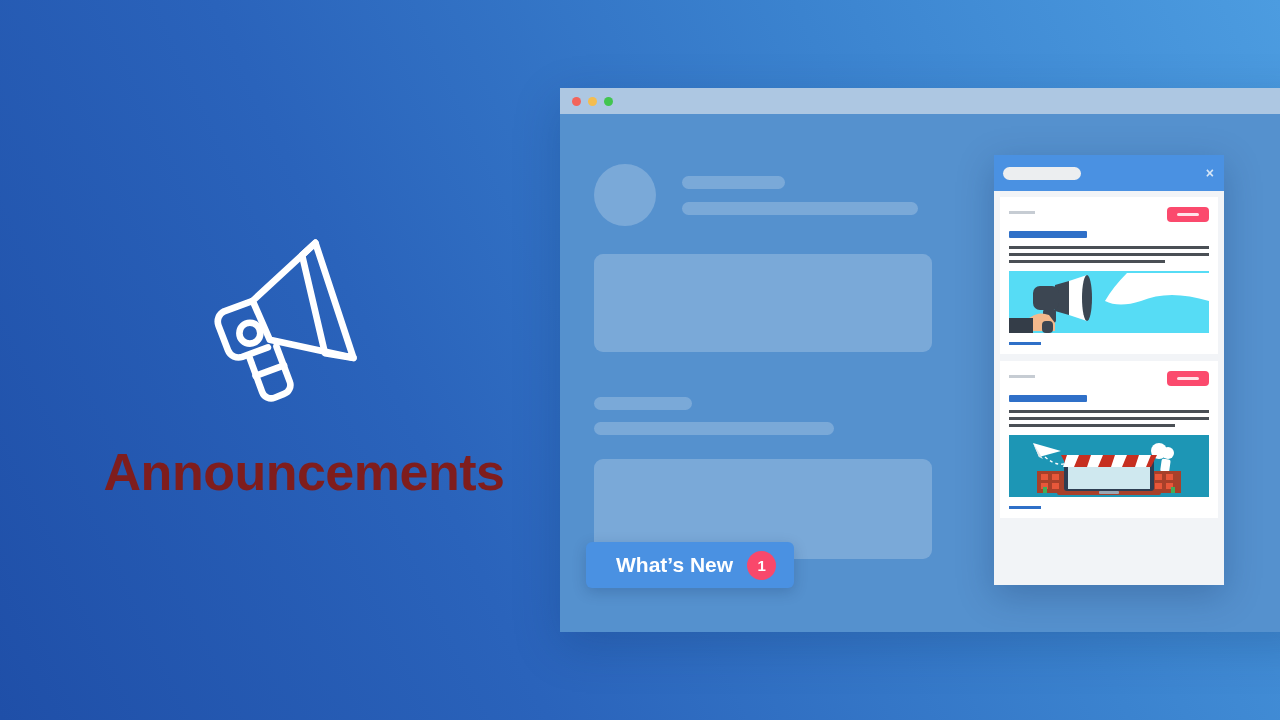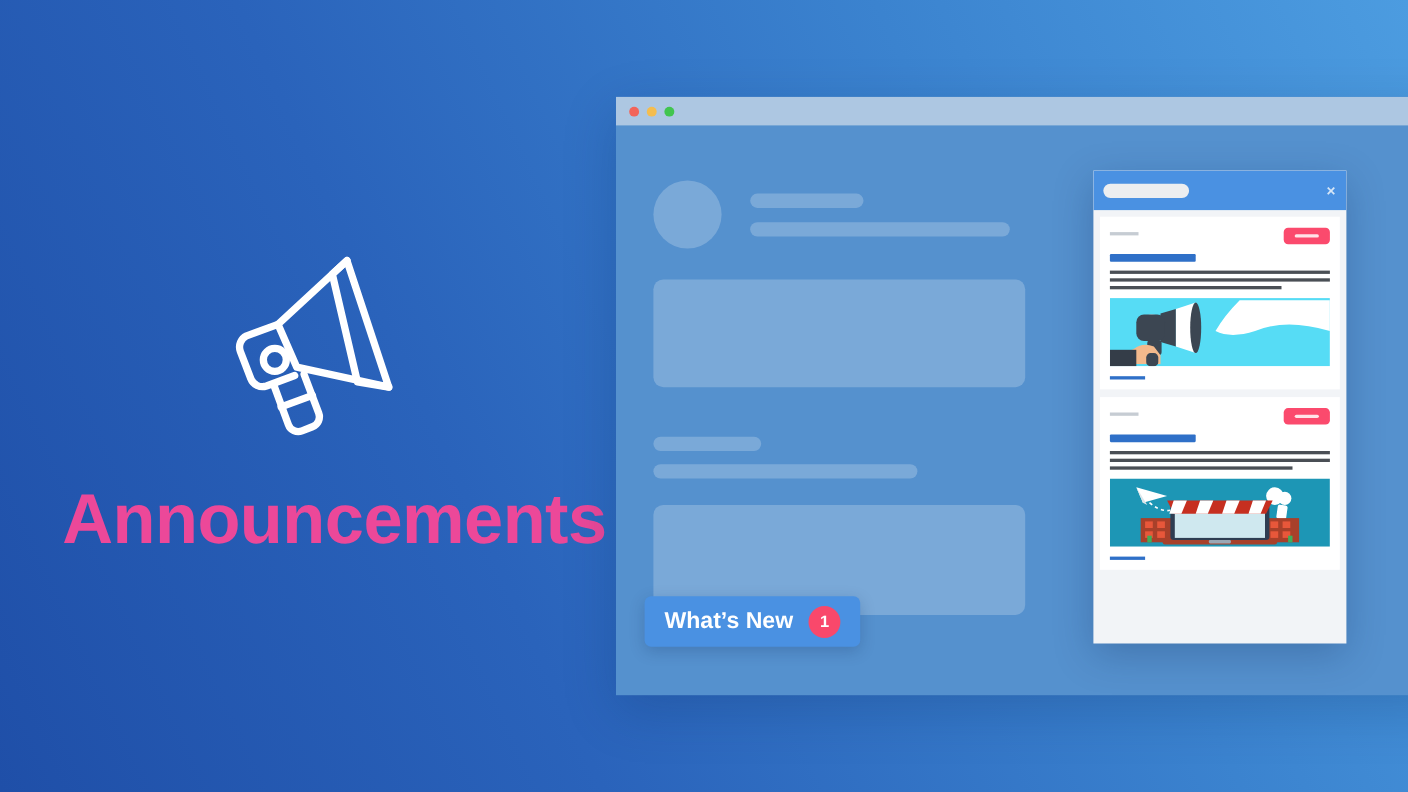--- a/index.html
+++ b/index.html
@@ -11,21 +11,21 @@
   }
 
   
   #hero {
     position:absolute; left:0; top:0; width:560px; height:720px;
     display:flex; flex-direction:column;
     align-items:center; justify-content:center;
   }
   #megaphone-icon { width:190px; height:190px; margin-bottom:34px; margin-left:10px; }
   #hero-title {
-    color:#ec4899; font-size:64px; font-weight:700;
+    color:#7f1d1d; font-size:52px; font-weight:700;
     letter-spacing:-0.5px; line-height:1;margin-left:48px;
   }
 
   
   #browser {
     position:absolute; left:560px; top:88px;
     width:760px; height:544px;
     background:#5591ce;
     box-shadow:0 14px 44px rgba(10,40,90,.22);
     overflow:hidden;
@@ -54,21 +54,21 @@
 
   
   #whats-new-button {
     position:absolute; left:26px; bottom:44px;
     background:#4a91e2; border-radius:6px;
     height:46px; padding:0 18px;
     display:flex; align-items:center; gap:14px;
     box-shadow:0 4px 14px rgba(12,40,85,.22);
     cursor:pointer;
   }
-  #whats-new-label { color:#fff; font-size:21px; font-weight:700; white-space:nowrap; }
+  #whats-new-label { color:#fff; font-size:21px; font-weight:700; white-space:nowrap;margin-left:12px; }
   #whats-new-badge {
     width:29px; height:29px; border-radius:50%;
     background:#f9486b; color:#fff;
     font-size:15px; font-weight:600;
     display:flex; align-items:center; justify-content:center;
   }
 
   
   #announcement-popup {
     position:absolute; left:994px; top:155px;

